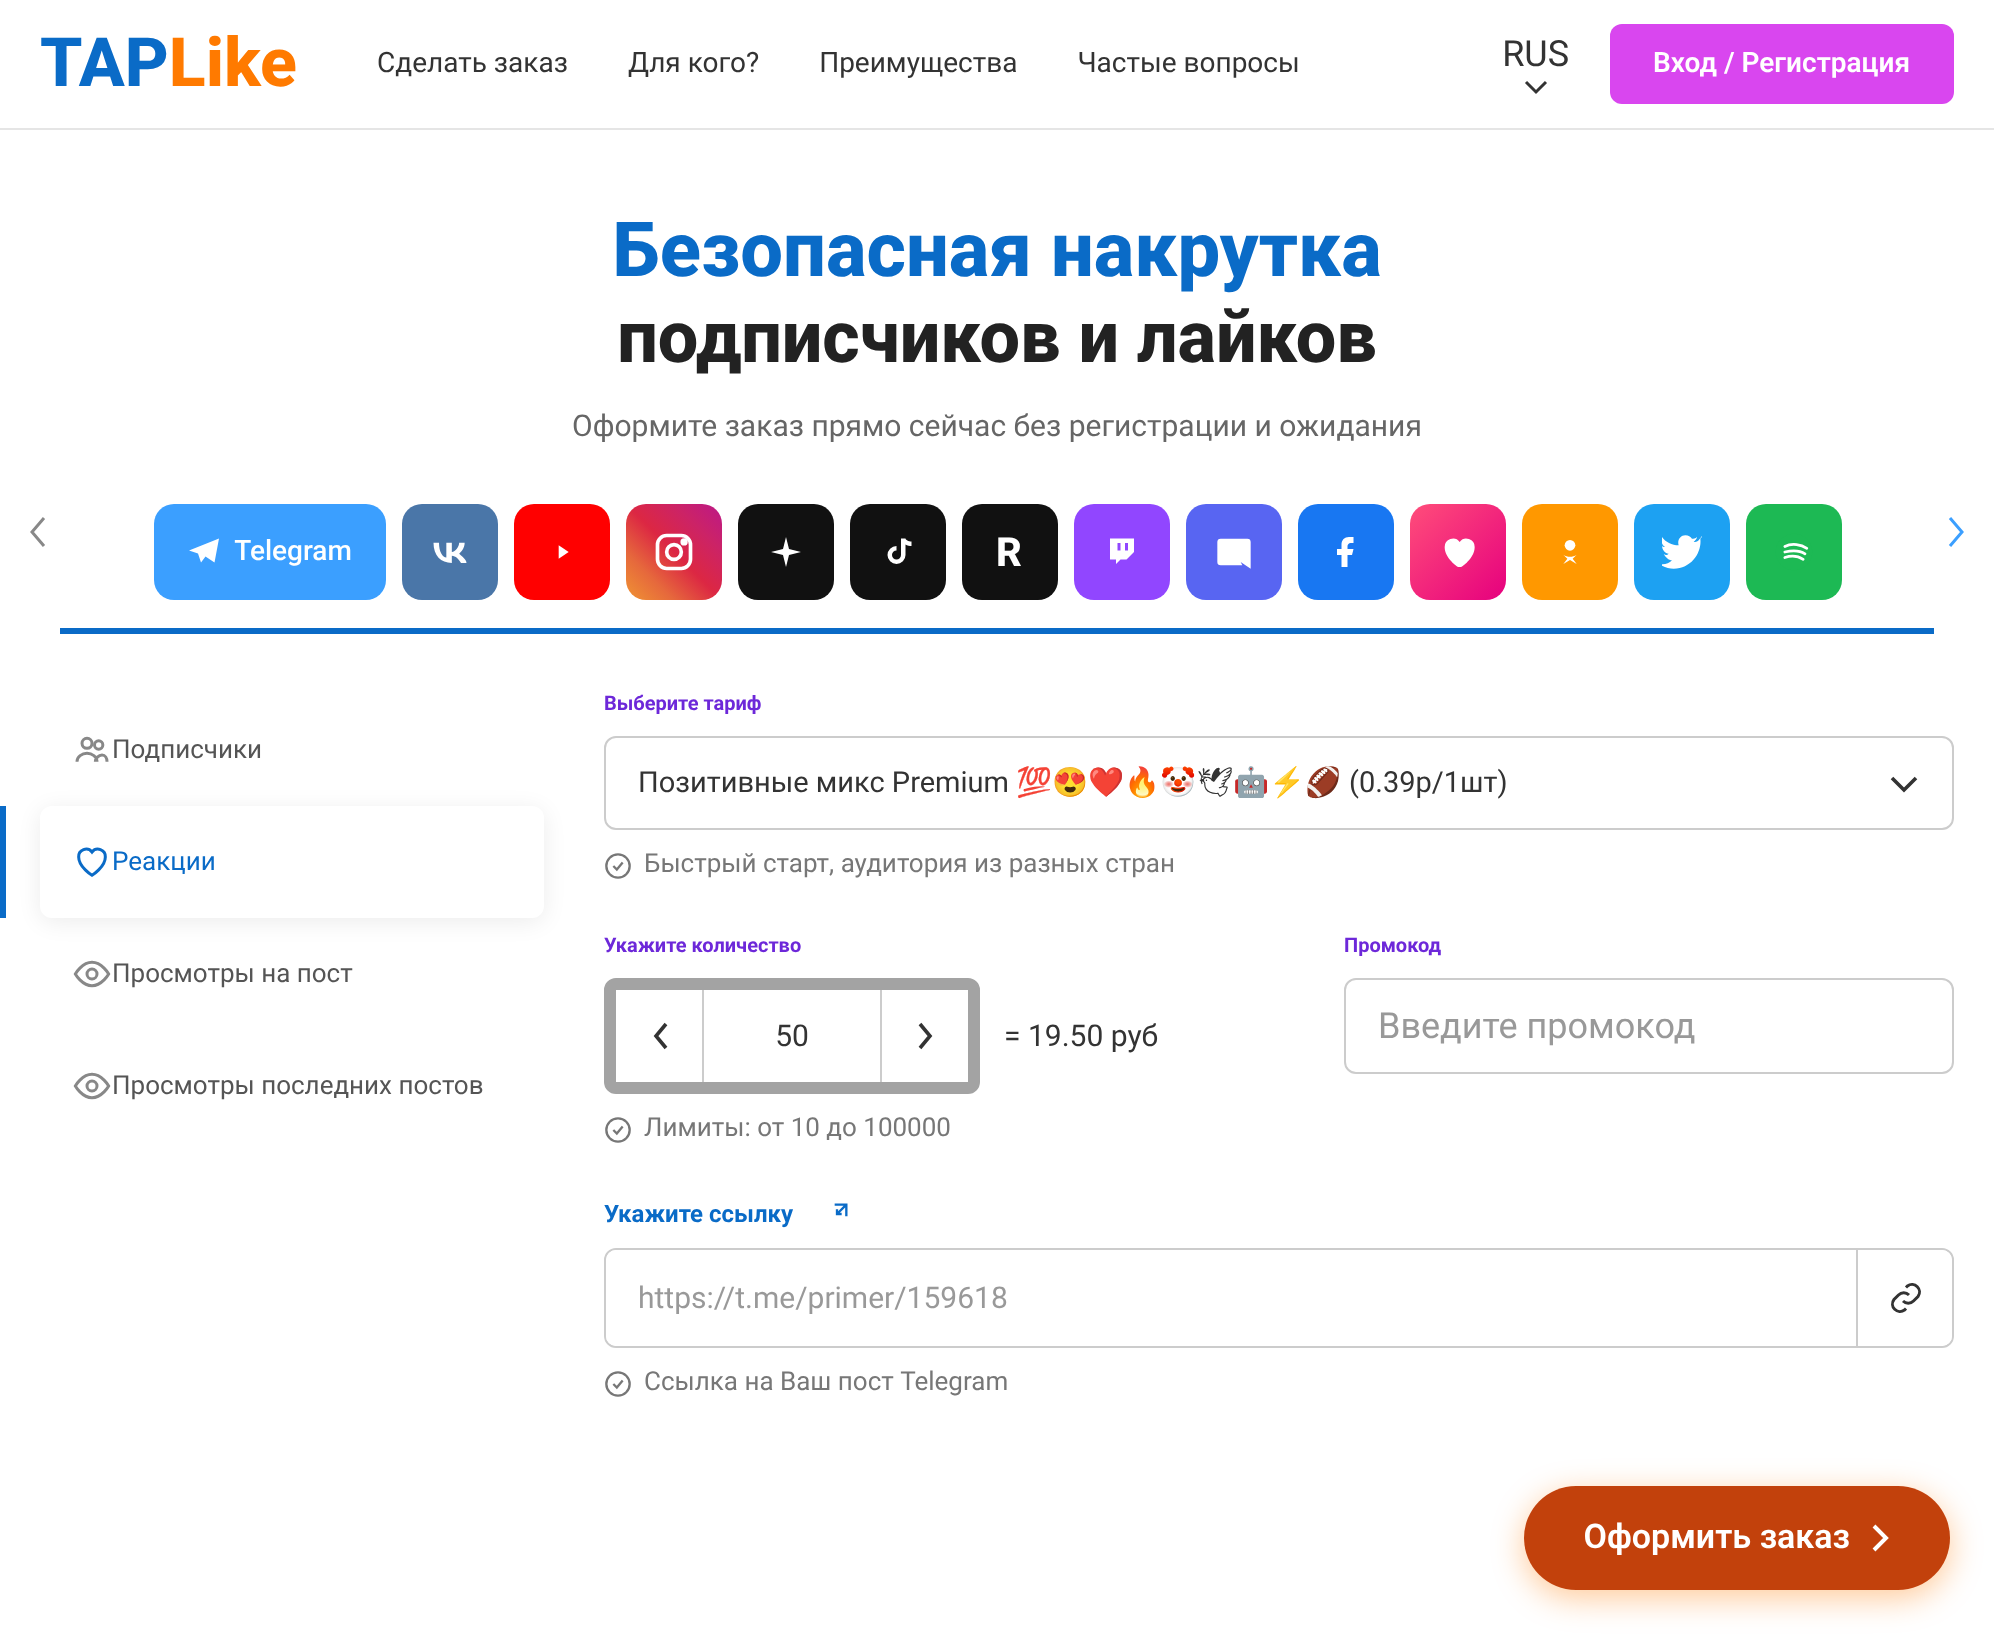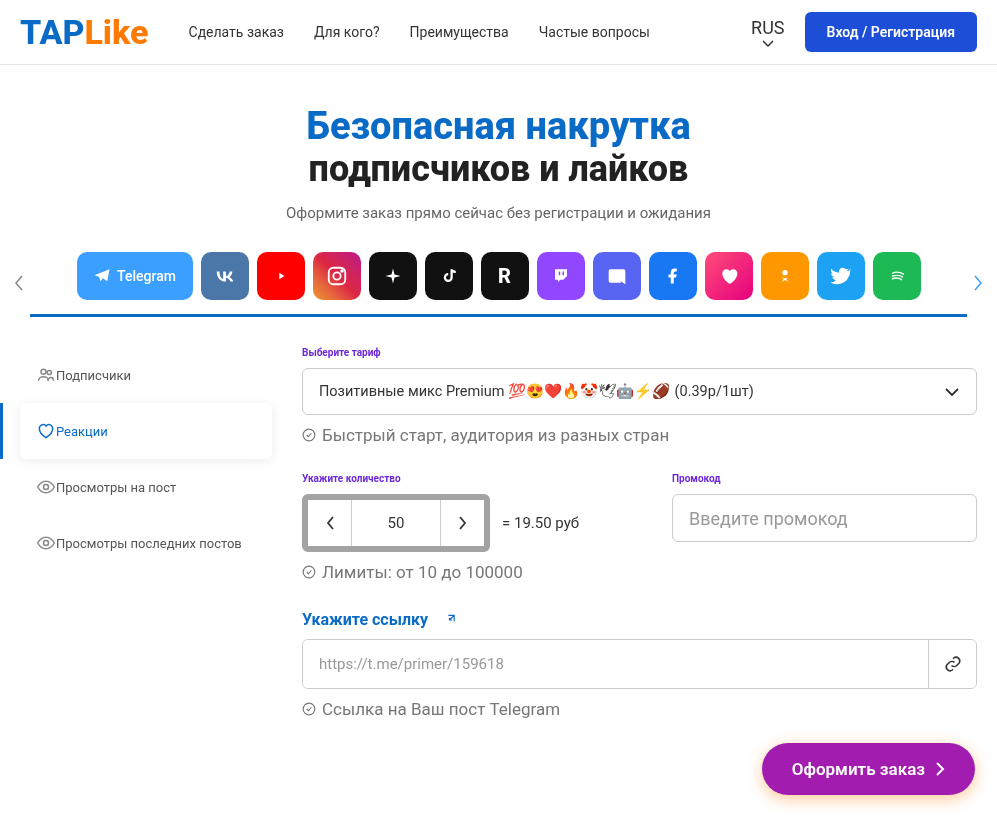--- a/index.html
+++ b/index.html
@@ -6,28 +6,28 @@
 body { background: #fff; width: 997px; height: 817px; overflow: hidden; position: relative; }
 
 .header { display: flex; align-items: center; padding: 0 20px; height: 65px; border-bottom: 1px solid #e5e5e5; }
 .logo { font-size: 34px; font-weight: 800; margin-right: 40px; }
 .logo-tap { color: #0a6bc7; }
 .logo-like { color: #ff7a00; }
 .nav { display: flex; flex-wrap: wrap; gap: 30px; flex: 1; }
 .nav-item { color: #333; font-size: 14px; cursor: pointer; line-height: 28px; }
 .lang { display: flex; flex-direction: column; align-items: center; margin: 0 20px; cursor: pointer; color: #333; font-size: 18px; }
 .lang svg { margin-top: 2px; }
-.login-btn { background: #1d4ed8; color: #fff; border: none; padding: 12px 22px; border-radius: 6px; font-size: 14px; font-weight: 600; cursor: pointer; }
+.login-btn { background: #d946ef; color: #fff; border: none; padding: 12px 22px; border-radius: 6px; font-size: 14px; font-weight: 600; cursor: pointer; }
 
 .hero { text-align: center; padding: 40px 20px 20px; }
 .hero-title { font-size: 38px; font-weight: 800; color: #0a6bc7; line-height: 1.15; }
 .hero-sub { font-size: 36px; font-weight: 800; color: #222; line-height: 1.15; }
 .hero-desc { color: #666; font-size: 15px; margin-top: 14px; }
 
-.platforms-wrap { display: flex; align-items: center; padding: 10px 8px 0; }
+.platforms-wrap { display: flex; align-items: flex-start; padding: 10px 8px 0; }
 .arrow-btn { background: none; border: none; cursor: pointer; color: #888; padding: 6px; }
 .platforms { display: flex; gap: 8px; flex: 1; justify-content: center; border-bottom: 3px solid #0a6bc7; padding-bottom: 14px; }
 .platform { width: 48px; height: 48px; border-radius: 10px; display: flex; align-items: center; justify-content: center; cursor: pointer; color: #fff; }
 .platform.active { width: 116px; background: #3b9fff; gap: 6px; font-size: 14px; font-weight: 500; }
 .p-vk { background: #4a76a8; } .p-yt { background: #ff0000; }
 .p-ig { background: linear-gradient(45deg,#f09433,#e6683c,#dc2743,#cc2366,#bc1888); }
 .p-bk1 { background: #111; } .p-tt { background: #111; } .p-r { background: #111; }
 .p-tw { background: #9146ff; } .p-dc { background: #5865f2; } .p-fb { background: #1877f2; }
 .p-pn { background: #e60023; background: linear-gradient(135deg,#ff4d7a,#e6007e); } .p-ok { background: #ff9800; }
 .p-x { background: #1da1f2; } .p-sp { background: #1db954; }
@@ -35,43 +35,43 @@
 .main { display: flex; padding: 30px 20px 20px; gap: 30px; }
 .sidebar { width: 252px; }
 .side-item { display: flex; align-items: center; gap: 0; padding: 18px 16px; color: #555; font-size: 13px; cursor: pointer; border-radius: 6px; }
 .side-item.active { color: #0a6bc7; box-shadow: 0 2px 12px rgba(0,0,0,0.08); position: relative; }
 .side-item.active::before { content: ""; position: absolute; left: -20px; top: 0; bottom: 0; width: 3px; background: #0a6bc7; }
 .side-icon { width: 20px; height: 20px; flex-shrink: 0; }
 
 .form { flex: 1; }
 .section-label { font-size: 10px; font-weight: 700; color: #6d28d9; margin-bottom: 10px; }
 .tariff-select { display: flex; align-items: center; justify-content: space-between; border: 1px solid #ccc; border-radius: 6px; padding: 14px 16px; cursor: pointer; font-size: 14.5px; color: #333; }
-.hint { display: flex; align-items: center; gap: 6px; color: #777; font-size: 17px; margin-top: 10px; }
+.hint { display: flex; align-items: center; gap: 6px; color: #777; font-size: 13px; margin-top: 10px; }
 .hint svg { flex-shrink: 0; }
 
 .row2 { display: flex; gap: 30px; margin-top: 28px; }
 .col-qty { flex: 0 0 340px; }
 .col-promo { flex: 1; }
 .qty-row { display: flex; align-items: center; gap: 12px; }
 .qty-box { display: flex; border: 6px solid #a3a3a3; border-radius: 6px; overflow: hidden; }
 .qty-btn { width: 44px; height: 46px; background: #fff; border: none; cursor: pointer; display: flex; align-items: center; justify-content: center; color: #333; }
 .qty-btn:first-child { border-right: 1px solid #ccc; }
 .qty-btn:last-child { border-left: 1px solid #ccc; }
 .qty-input { width: 88px; height: 46px; border: none; text-align: center; font-size: 15px; color: #333; outline: none; }
 .price-eq { font-size: 15px; color: #333; }
 .promo-input { width: 100%; height: 48px; border: 1px solid #ccc; border-radius: 6px; padding: 0 16px; font-size: 18px; outline: none; }
 .promo-input::placeholder { color: #999; }
 
-.link-label { color: #0a6bc7; font-size: 16px; font-weight: 700; margin-top: 28px; margin-bottom: 10px; display: flex; align-items: center; gap: 18px; }
+.link-label { color: #0a6bc7; font-size: 12px; font-weight: 700; margin-top: 28px; margin-bottom: 10px; display: flex; align-items: center; gap: 18px; }
 .link-row { display: flex; border: 1px solid #ccc; border-radius: 6px; overflow: hidden; }
 .link-input { flex: 1; height: 48px; border: none; padding: 0 16px; font-size: 15px; outline: none; }
 .link-input::placeholder { color: #999; }
 .link-icon-btn { width: 48px; border: none; border-left: 1px solid #ccc; background: #fff; cursor: pointer; display: flex; align-items: center; justify-content: center; }
 
-.submit-btn { position: absolute; right: 22px; bottom: 22px; background: #a21caf; color: #fff; border: none; padding: 16px 30px; border-radius: 30px; font-size: 17px; font-weight: 600; cursor: pointer; display: flex; align-items: center; gap: 10px; box-shadow: 0 4px 16px rgba(255,122,0,0.4); }
+.submit-btn { position: absolute; right: 22px; bottom: 22px; background: #c2410c; color: #fff; border: none; padding: 16px 30px; border-radius: 30px; font-size: 17px; font-weight: 600; cursor: pointer; display: flex; align-items: center; gap: 10px; box-shadow: 0 4px 16px rgba(255,122,0,0.4); }
 </style>
 </head>
 <body>
 
 <header class="header">
   <div class="logo">
     <span class="logo-tap">TAP</span><span class="logo-like">Like</span>
   </div>
   <nav class="nav">
     <span class="nav-item">Сделать заказ</span>

